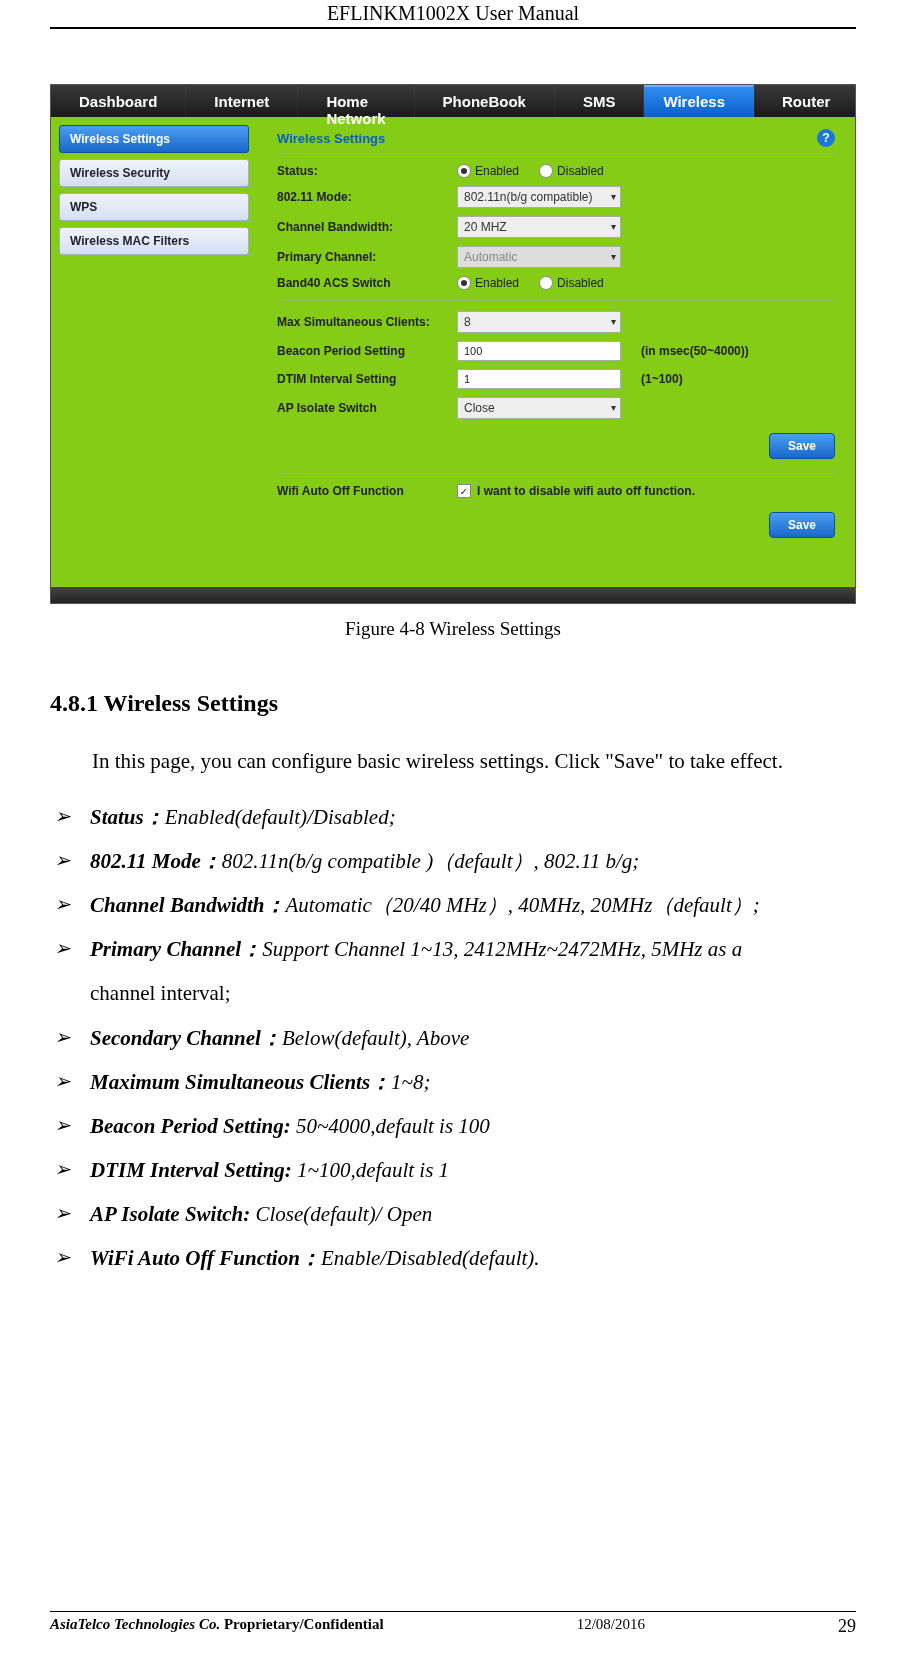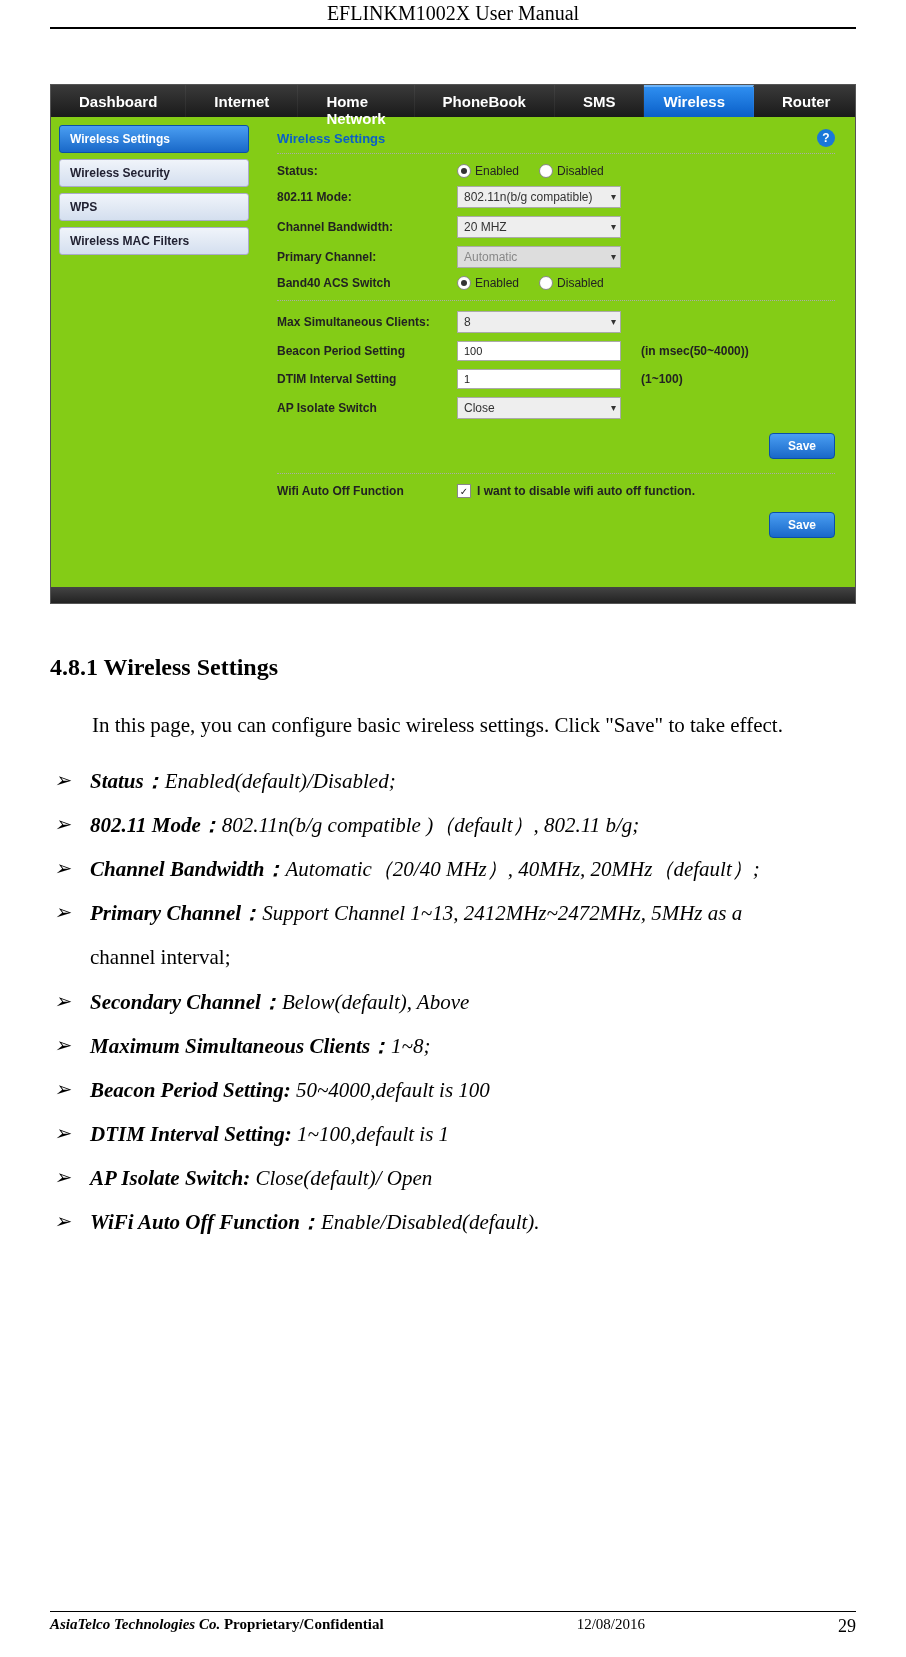--- a/index.html
+++ b/index.html
@@ -382,20 +382,21 @@
         </div>
 
         <div class="save-row">
           <span class="save-btn">Save</span>
         </div>
       </div>
     </div>
     <div class="footer-bar"></div>
   </div>
 
+  <div class="figure-caption">Figure 4-8 Wireless Settings</div>
 
   <div class="section-heading">4.8.1 Wireless Settings</div>
 
   <div class="body-text">In this page, you can configure basic wireless settings. Click "Save" to take effect.</div>
 
   <ul class="bullet-list" id="bullet-list">
       <li><b>Status：</b>Enabled(default)/Disabled;</li>
       <li><b>802.11 Mode：</b>802.11n(b/g compatible )（default）, 802.11 b/g;</li>
       <li><b>Channel Bandwidth：</b>Automatic（20/40 MHz）, 40MHz, 20MHz（default）;</li>
       <li><b>Primary Channel：</b>Support Channel 1~13, 2412MHz~2472MHz, 5MHz as a</li>

